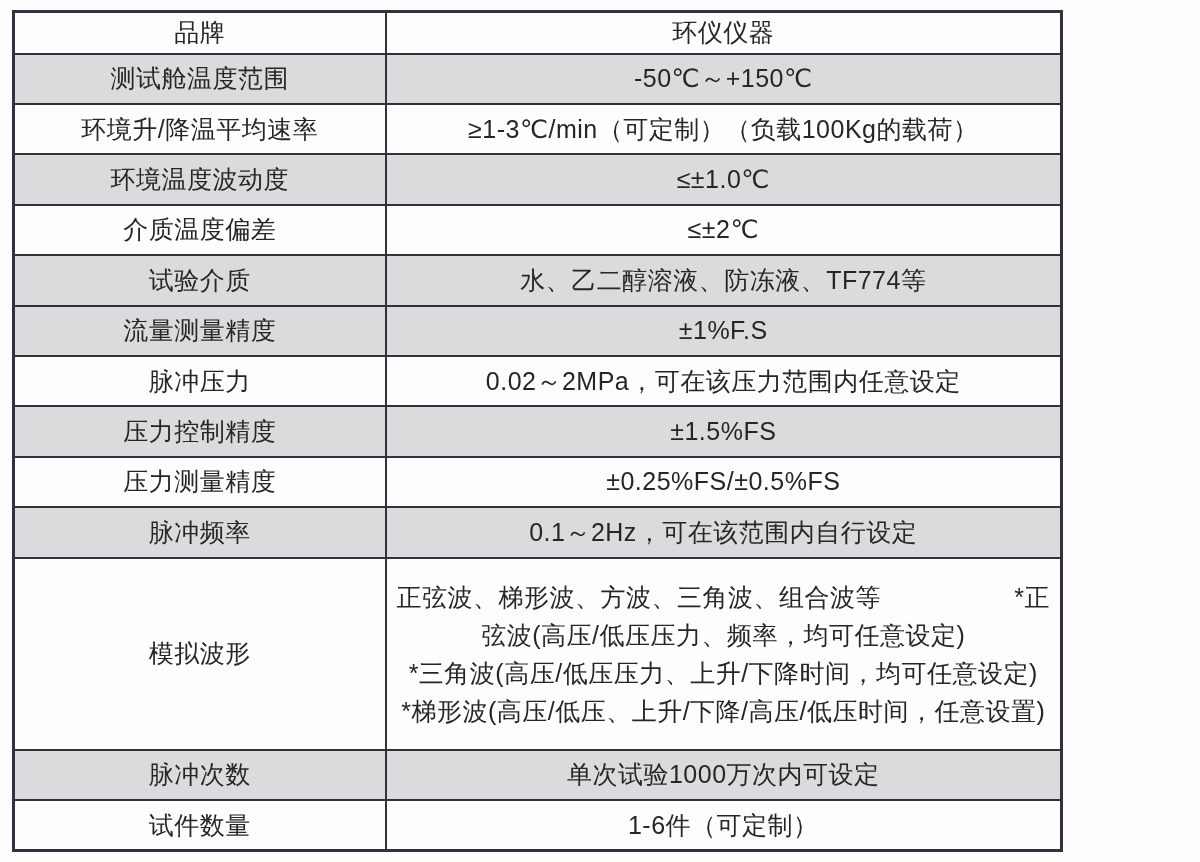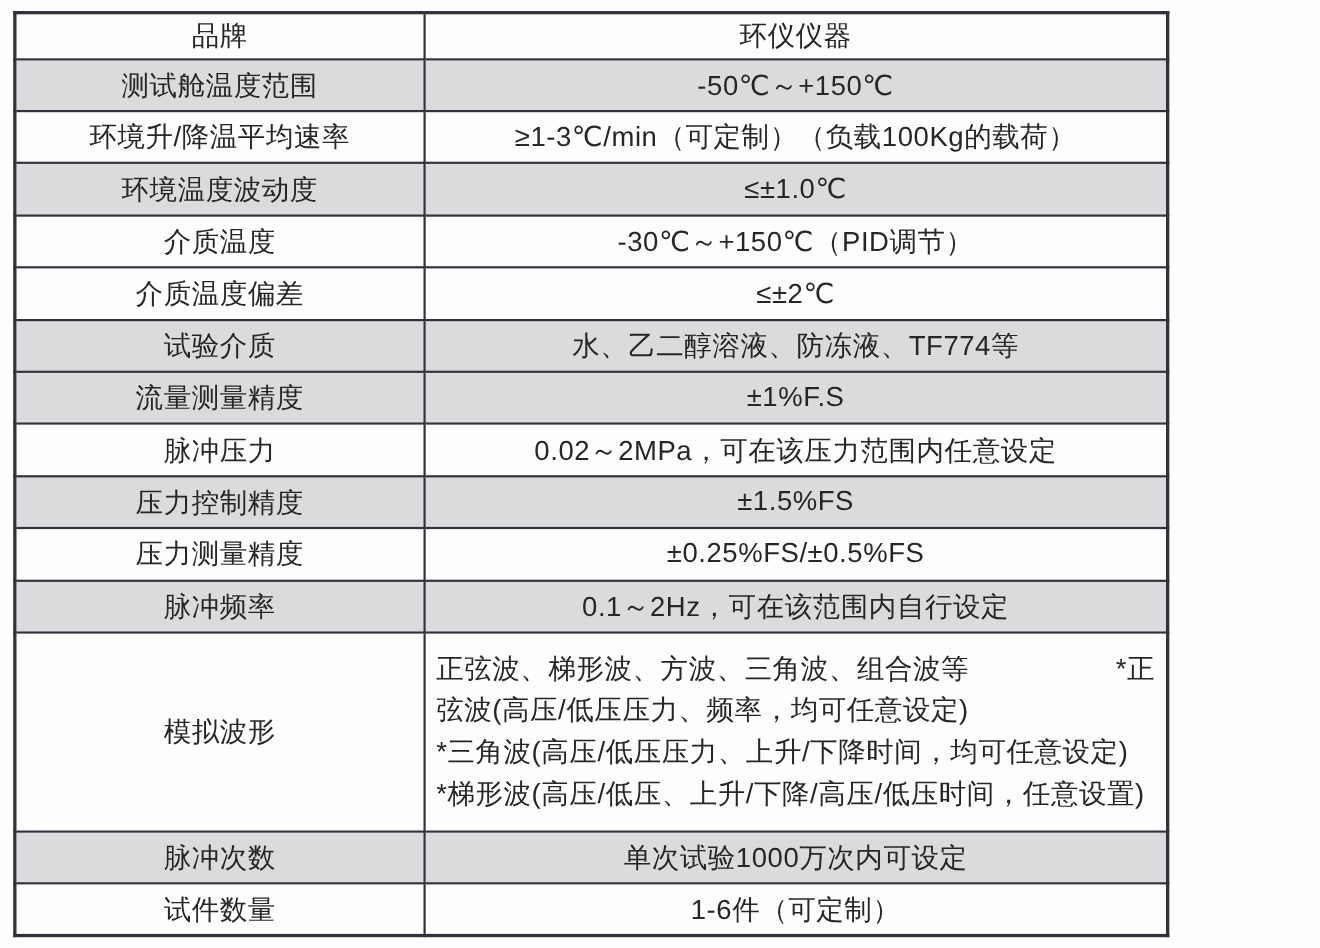--- a/index.html
+++ b/index.html
@@ -45,21 +45,21 @@
     white-space: nowrap;
   }
   col.label-col { width: 35.5%; }
   tr.regular { height: 42px; }
   tr.wave-row { height: 160px; }
   tr.shaded th, tr.shaded td { background: var(--shade); }
   td.wave-cell { padding: 4px 16px; white-space: normal; }
   .wave-line {
     height: 38px;
     line-height: 38px;
-    text-align: left;
+    text-align: center;
     white-space: nowrap;
   }
   .wave-line.split {
     display: flex;
     justify-content: space-between;
     align-items: center;
   }
 </style>
 </head>
 <body>
@@ -81,24 +81,20 @@
           <td>测试舱温度范围</td>
           <td>-50℃～+150℃</td>
         </tr>
         <tr class="regular">
           <td>环境升/降温平均速率</td>
           <td>≥1-3℃/min（可定制）（负载100Kg的载荷）</td>
         </tr>
         <tr class="regular shaded">
           <td>环境温度波动度</td>
           <td>≤±1.0℃</td>
-        </tr>
-        <tr class="regular">
-          <td>介质温度</td>
-          <td>-30℃～+150℃（PID调节）</td>
         </tr>
         <tr class="regular">
           <td>介质温度偏差</td>
           <td>≤±2℃</td>
         </tr>
         <tr class="regular shaded">
           <td>试验介质</td>
           <td>水、乙二醇溶液、防冻液、TF774等</td>
         </tr>
         <tr class="regular shaded">

